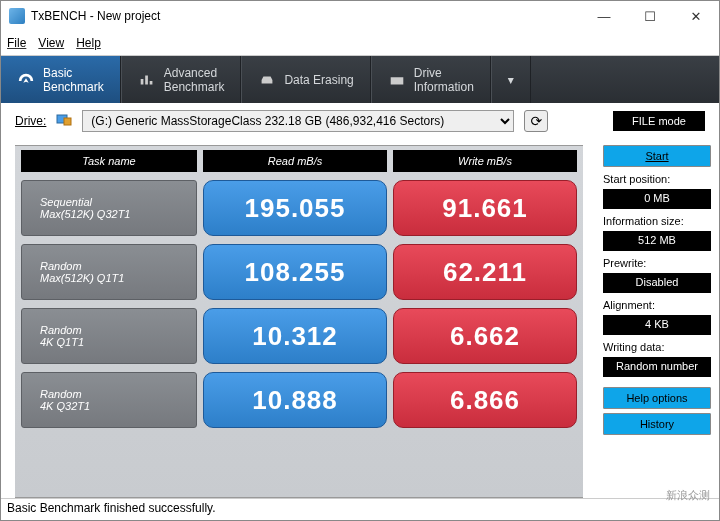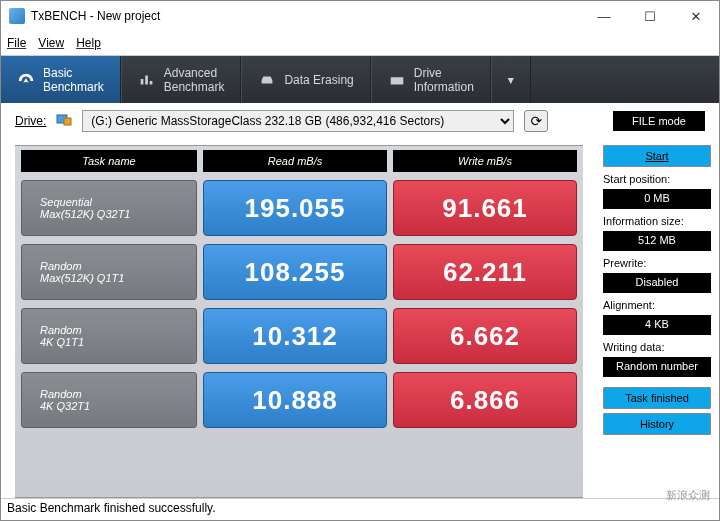--- a/index.html
+++ b/index.html
@@ -23,21 +23,21 @@
 .drivebar .filemode{width:92px;height:20px;background:#000;color:#fff;font-size:11px;text-align:center;line-height:20px;margin-left:auto}
 .main{flex:1;display:flex;padding:6px 8px 0 14px;gap:20px}
 .bench{flex:1;display:flex;flex-direction:column;gap:8px;padding:4px 6px;background:linear-gradient(#d3d6da,#c8cbcf);border-top:1px solid #999;border-bottom:1px solid #999}
 .bhead{display:flex;height:22px}
 .bhead div{background:#000;color:#fff;font-size:11px;display:flex;align-items:center;justify-content:center;font-style:italic}
 .bhead .c1{flex:0 0 176px;margin-right:6px}
 .bhead .c2{flex:1;margin-right:6px}
 .bhead .c3{flex:1}
 .brow{display:flex;height:56px;gap:6px}
 .btask{flex:0 0 176px;background:linear-gradient(#8a8e93,#76797e);border:1px solid #5d6065;border-radius:3px;color:#fff;display:flex;flex-direction:column;justify-content:center;padding-left:18px;font-size:11px;font-style:italic}
-.bval{flex:1;border-radius:4px;display:flex;align-items:center;justify-content:center;color:#fff;font-size:26px;font-weight:bold;font-family:'Segoe UI',sans-serif;letter-spacing:1px}
+.bval{flex:1;border-radius:10px;display:flex;align-items:center;justify-content:center;color:#fff;font-size:26px;font-weight:bold;font-family:'Segoe UI',sans-serif;letter-spacing:1px}
 .bread{background:linear-gradient(#4a9de8,#2d7fc9);border:1px solid #1e5a99}
 .bwrite{background:linear-gradient(#e84a5a,#c92d3d);border:1px solid #991e2a}
 .side{flex:0 0 108px;display:flex;flex-direction:column;gap:4px;font-size:11px}
 .side .sbtn{height:22px;border:1px solid #888;background:#0ea5e9;border-radius:1px;text-align:center;line-height:20px;font-size:11px}
 .side .sbtn.start{text-decoration:underline}
 .side .slab{font-size:11px;margin-top:2px}
 .side .sval{height:20px;background:#000;color:#fff;text-align:center;line-height:18px;font-size:11px}
 .status{height:22px;border-top:1px solid #ccc;font-size:12px;padding:2px 6px}
 .watermark{position:absolute;right:10px;bottom:18px;font-size:11px;color:#999}
 </style>
@@ -146,20 +146,20 @@
       <div class="slab">Start position:</div>
       <div class="sval">0 MB</div>
       <div class="slab">Information size:</div>
       <div class="sval">512 MB</div>
       <div class="slab">Prewrite:</div>
       <div class="sval">Disabled</div>
       <div class="slab">Alignment:</div>
       <div class="sval">4 KB</div>
       <div class="slab">Writing data:</div>
       <div class="sval">Random number</div>
-      <div class="sbtn" style="margin-top:6px">Task finished</div>
+      <div class="sbtn" style="margin-top:6px">Help options</div>
       <div class="sbtn">History</div>
     </div>
   </div>
 
   <div class="status">Basic Benchmark finished successfully.</div>
 </div>
 <div class="watermark">新浪众测</div>
 
 </body></html>

